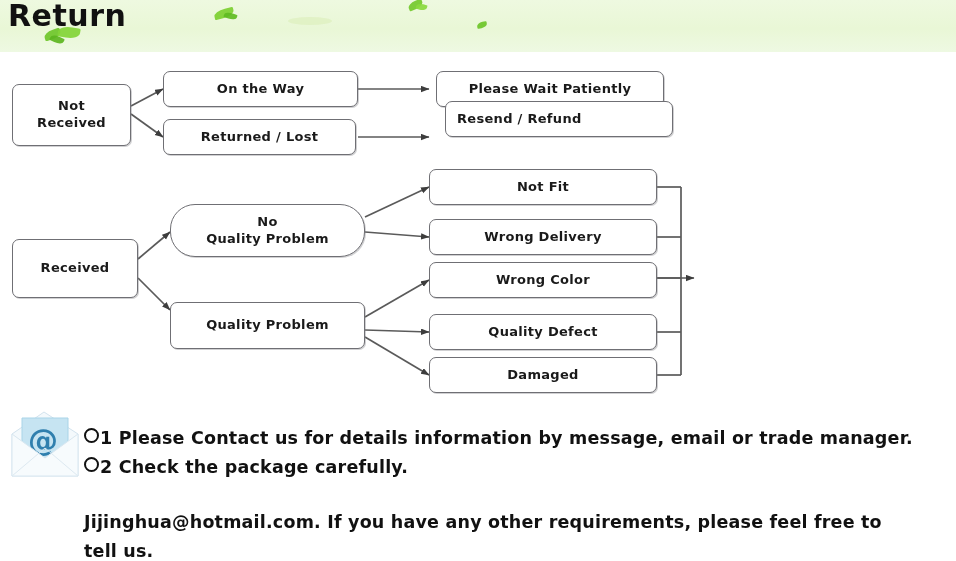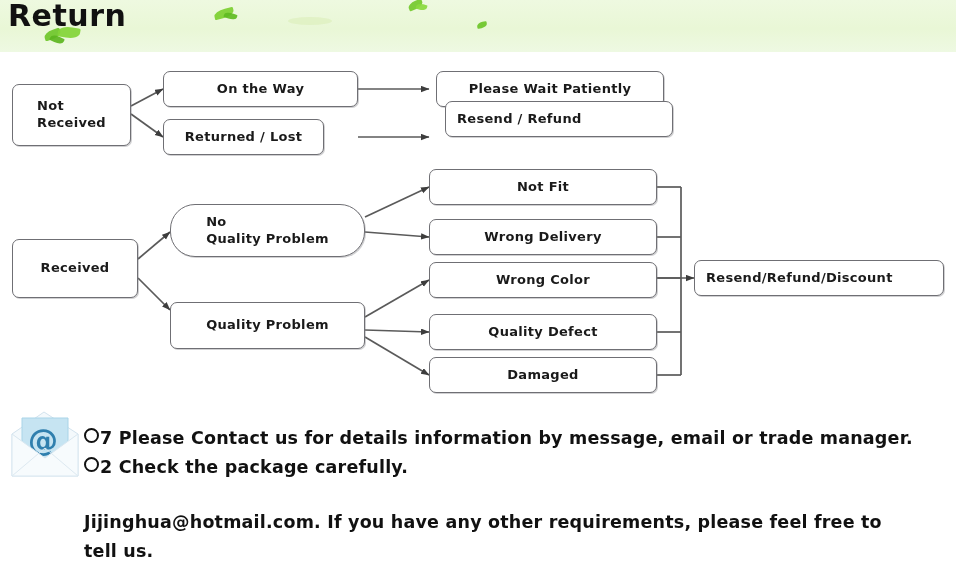--- a/index.html
+++ b/index.html
@@ -72,21 +72,21 @@
     border-radius: 7px;
     background: #ffffff;
     box-shadow: 1px 1px 0 rgba(120,120,125,0.35);
     display: flex;
     align-items: center;
     justify-content: center;
     font-size: 13px;
     font-weight: bold;
     letter-spacing: 0.3px;
     color: #1a1a1a;
-    text-align: left;
+    text-align: center;
     line-height: 1.28;
   }
   .node.left-text { justify-content: flex-start; padding-left: 11px; text-align: left; }
 
   
   .notes {
     position: absolute;
     left: 0; top: 400px;
     width: 956px; height: 161px;
   }
@@ -172,21 +172,21 @@
     <span>
       <span>Not</span><br>
       <span>Received</span>
     </span>
   </div>
 
   <div class="node" style="left:163px; top:19px; width:195px; height:36px;">
     <span>On the Way</span>
   </div>
 
-  <div class="node" style="left:163px; top:67px; width:161px; height:36px;">
+  <div class="node" style="left:163px; top:67px; width:193px; height:36px;">
     <span>Returned / Lost</span>
   </div>
 
   <div class="node" style="left:436px; top:19px; width:228px; height:36px;">
     <span>Please Wait Patiently</span>
   </div>
 
   <div class="node left-text" style="left:429px; top:49px; width:228px; height:36px;margin-left:16px;">
     <span>Resend / Refund</span>
   </div>
@@ -219,37 +219,34 @@
   </div>
 
   <div class="node" style="left:429px; top:262px; width:228px; height:36px;">
     <span>Quality Defect</span>
   </div>
 
   <div class="node" style="left:429px; top:305px; width:228px; height:36px;">
     <span>Damaged</span>
   </div>
 
-  <div class="node left-text" style="left:694px; top:208px; width:250px; height:36px;">
-    <span>Resend/Refund/Discount</span>
-  </div>
 </div>
 
 <div class="notes">
 
   <svg class="envelope" viewBox="0 0 74 72">
     <polygon points="4,26 36,4 70,26 70,68 4,68" fill="#f4f9fc" stroke="#d3e3ee" stroke-width="1"></polygon>
     <polygon points="12,8 58,8 58,48 12,48" fill="#c6e4f2" stroke="#a9d4e8" stroke-width="1" transform="translate(2,2)"></polygon>
     <text x="35" y="43" font-size="30" font-weight="bold" fill="#2f7fae" text-anchor="middle" font-family="DejaVu Sans, sans-serif">@</text>
     <polygon points="4,26 37,50 70,26 70,68 4,68" fill="#f7fbfd" stroke="#d9e7f0" stroke-width="1"></polygon>
     <polyline points="4,68 37,40 70,68" fill="none" stroke="#dde9f1" stroke-width="1"></polyline>
   </svg>
 
   <div class="note-line note-1">
-    <span class="bullet-circle"></span><span>7 Please Contact us for details information by message, email or trade manager.</span>
+    <span class="bullet-circle"></span><span>1 Please Contact us for details information by message, email or trade manager.</span>
   </div>
 
   <div class="note-line note-2">
     <span class="bullet-circle"></span><span>2 Check the package carefully.</span>
   </div>
 
   <div class="note-line note-3">Jijinghua@hotmail.com. If you have any other requirements, please feel free to</div>
   <div class="note-line note-4">tell us.</div>
 </div>
 

